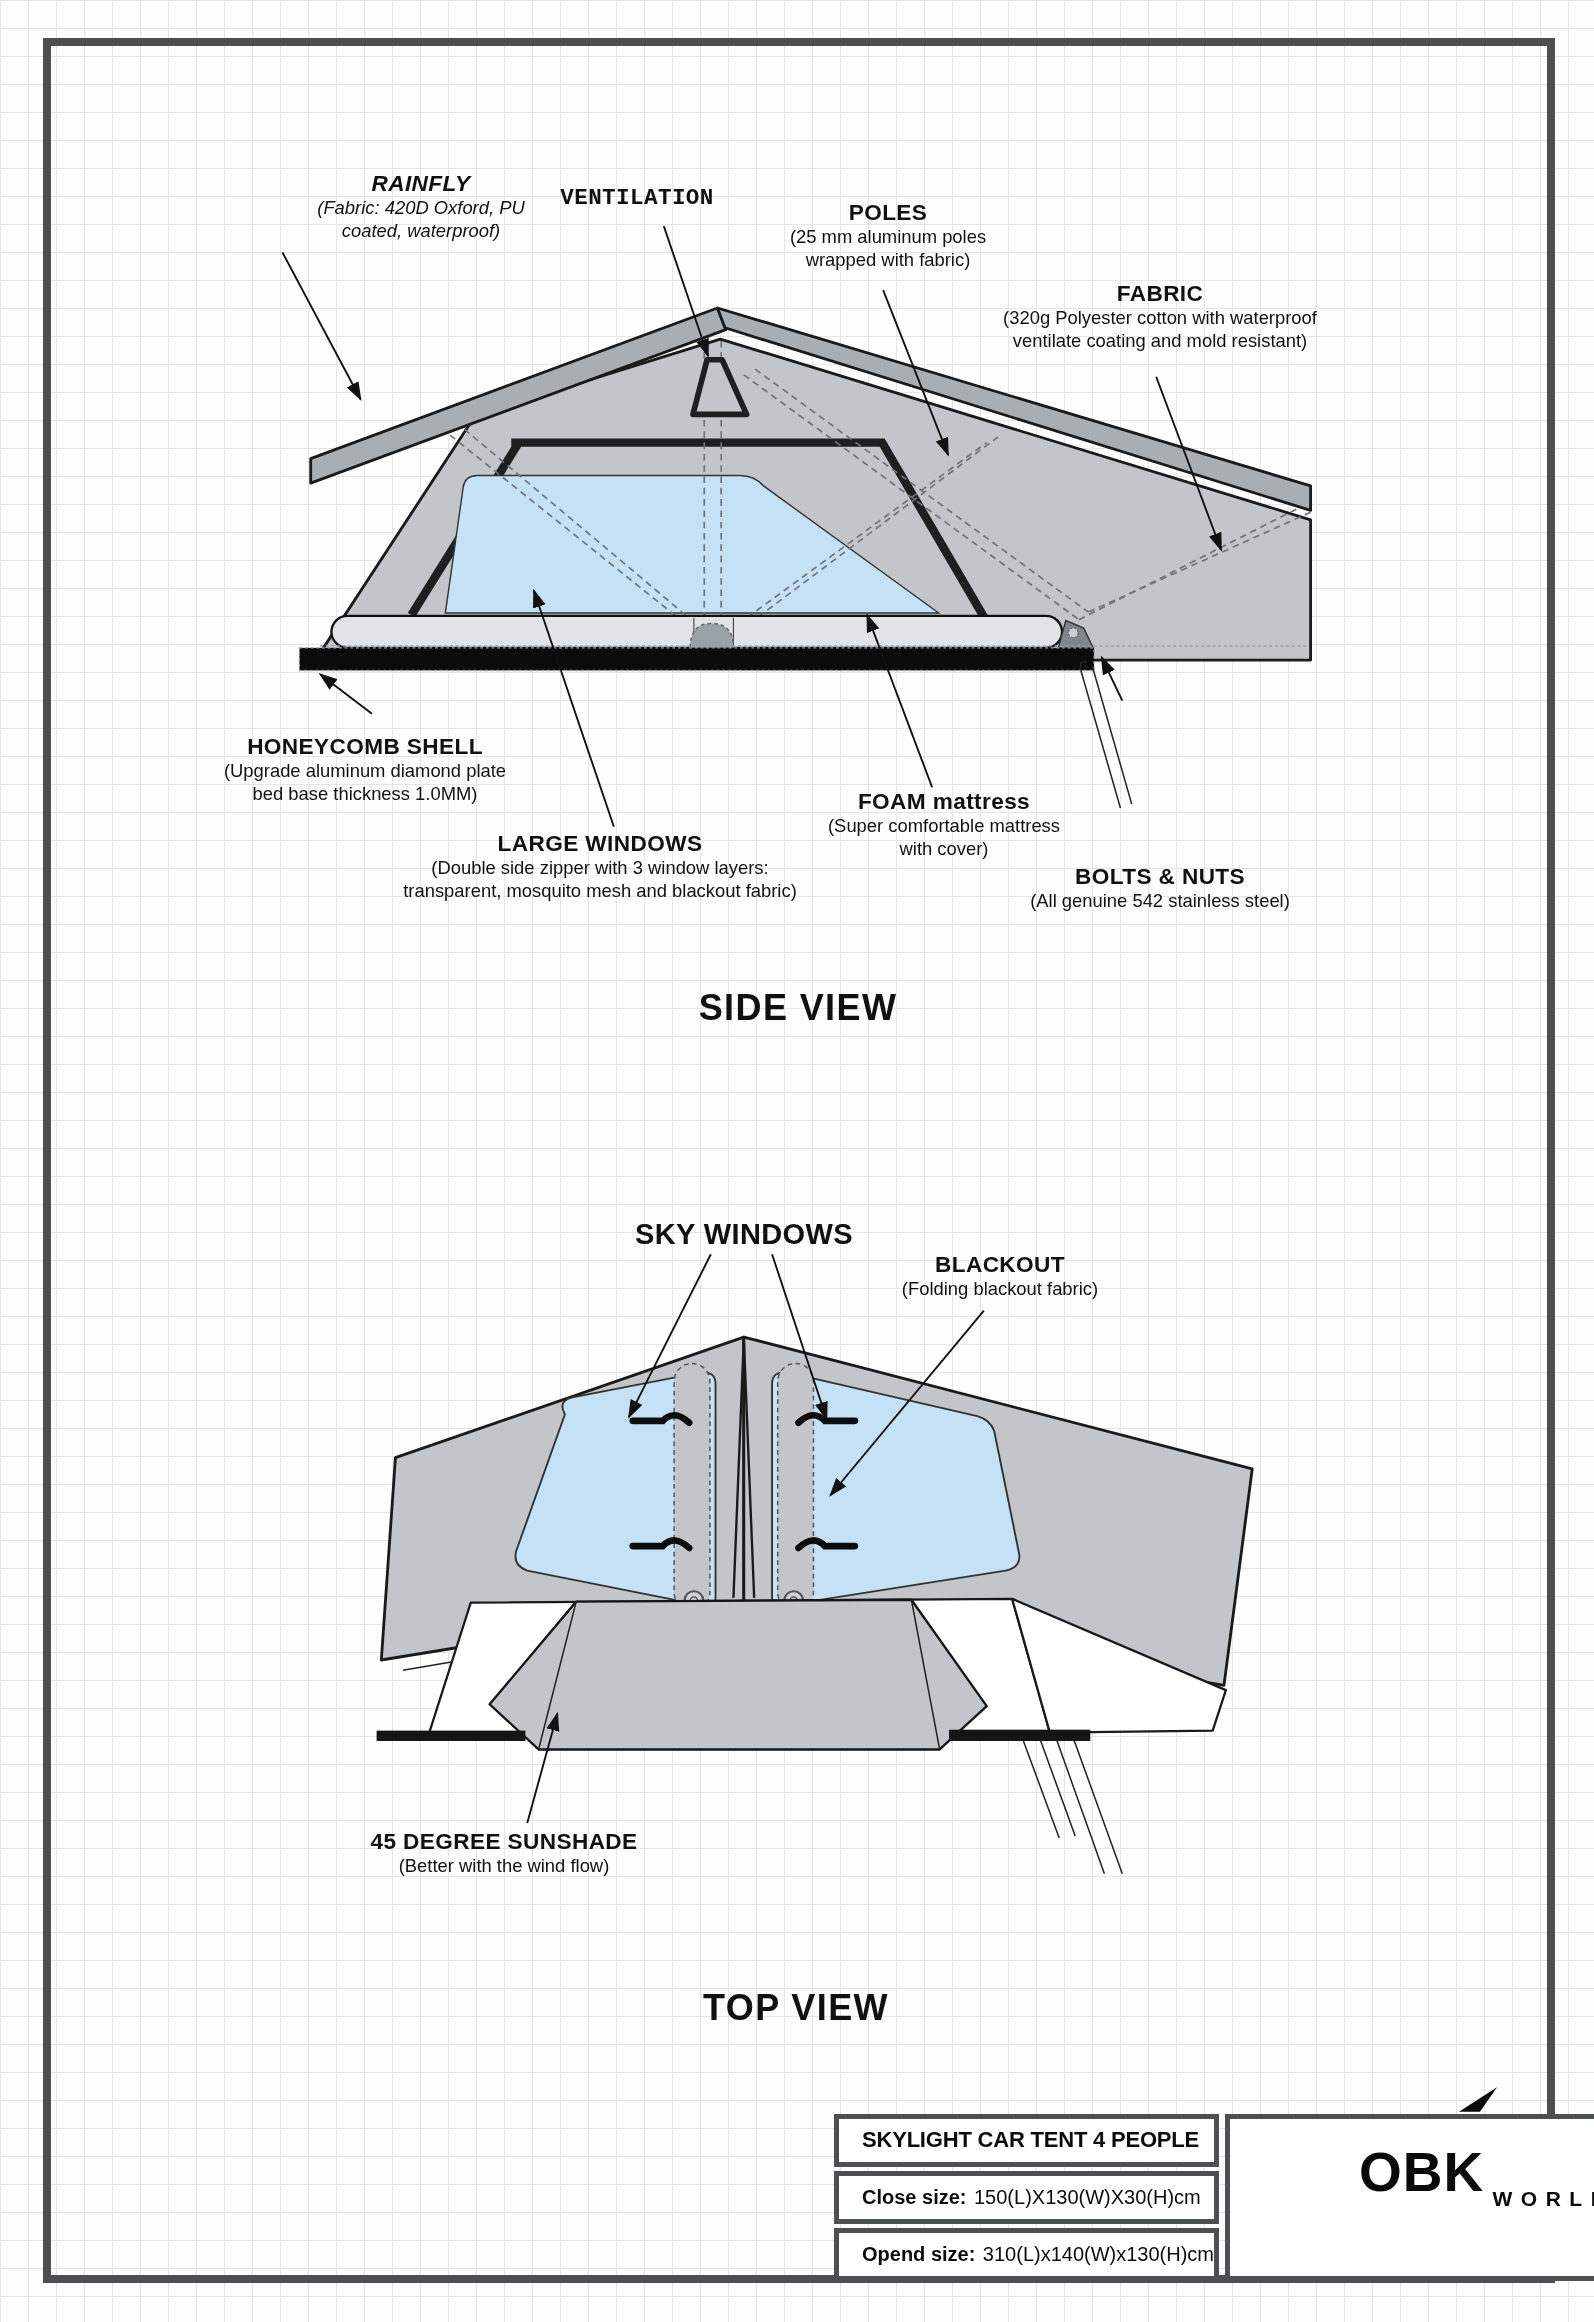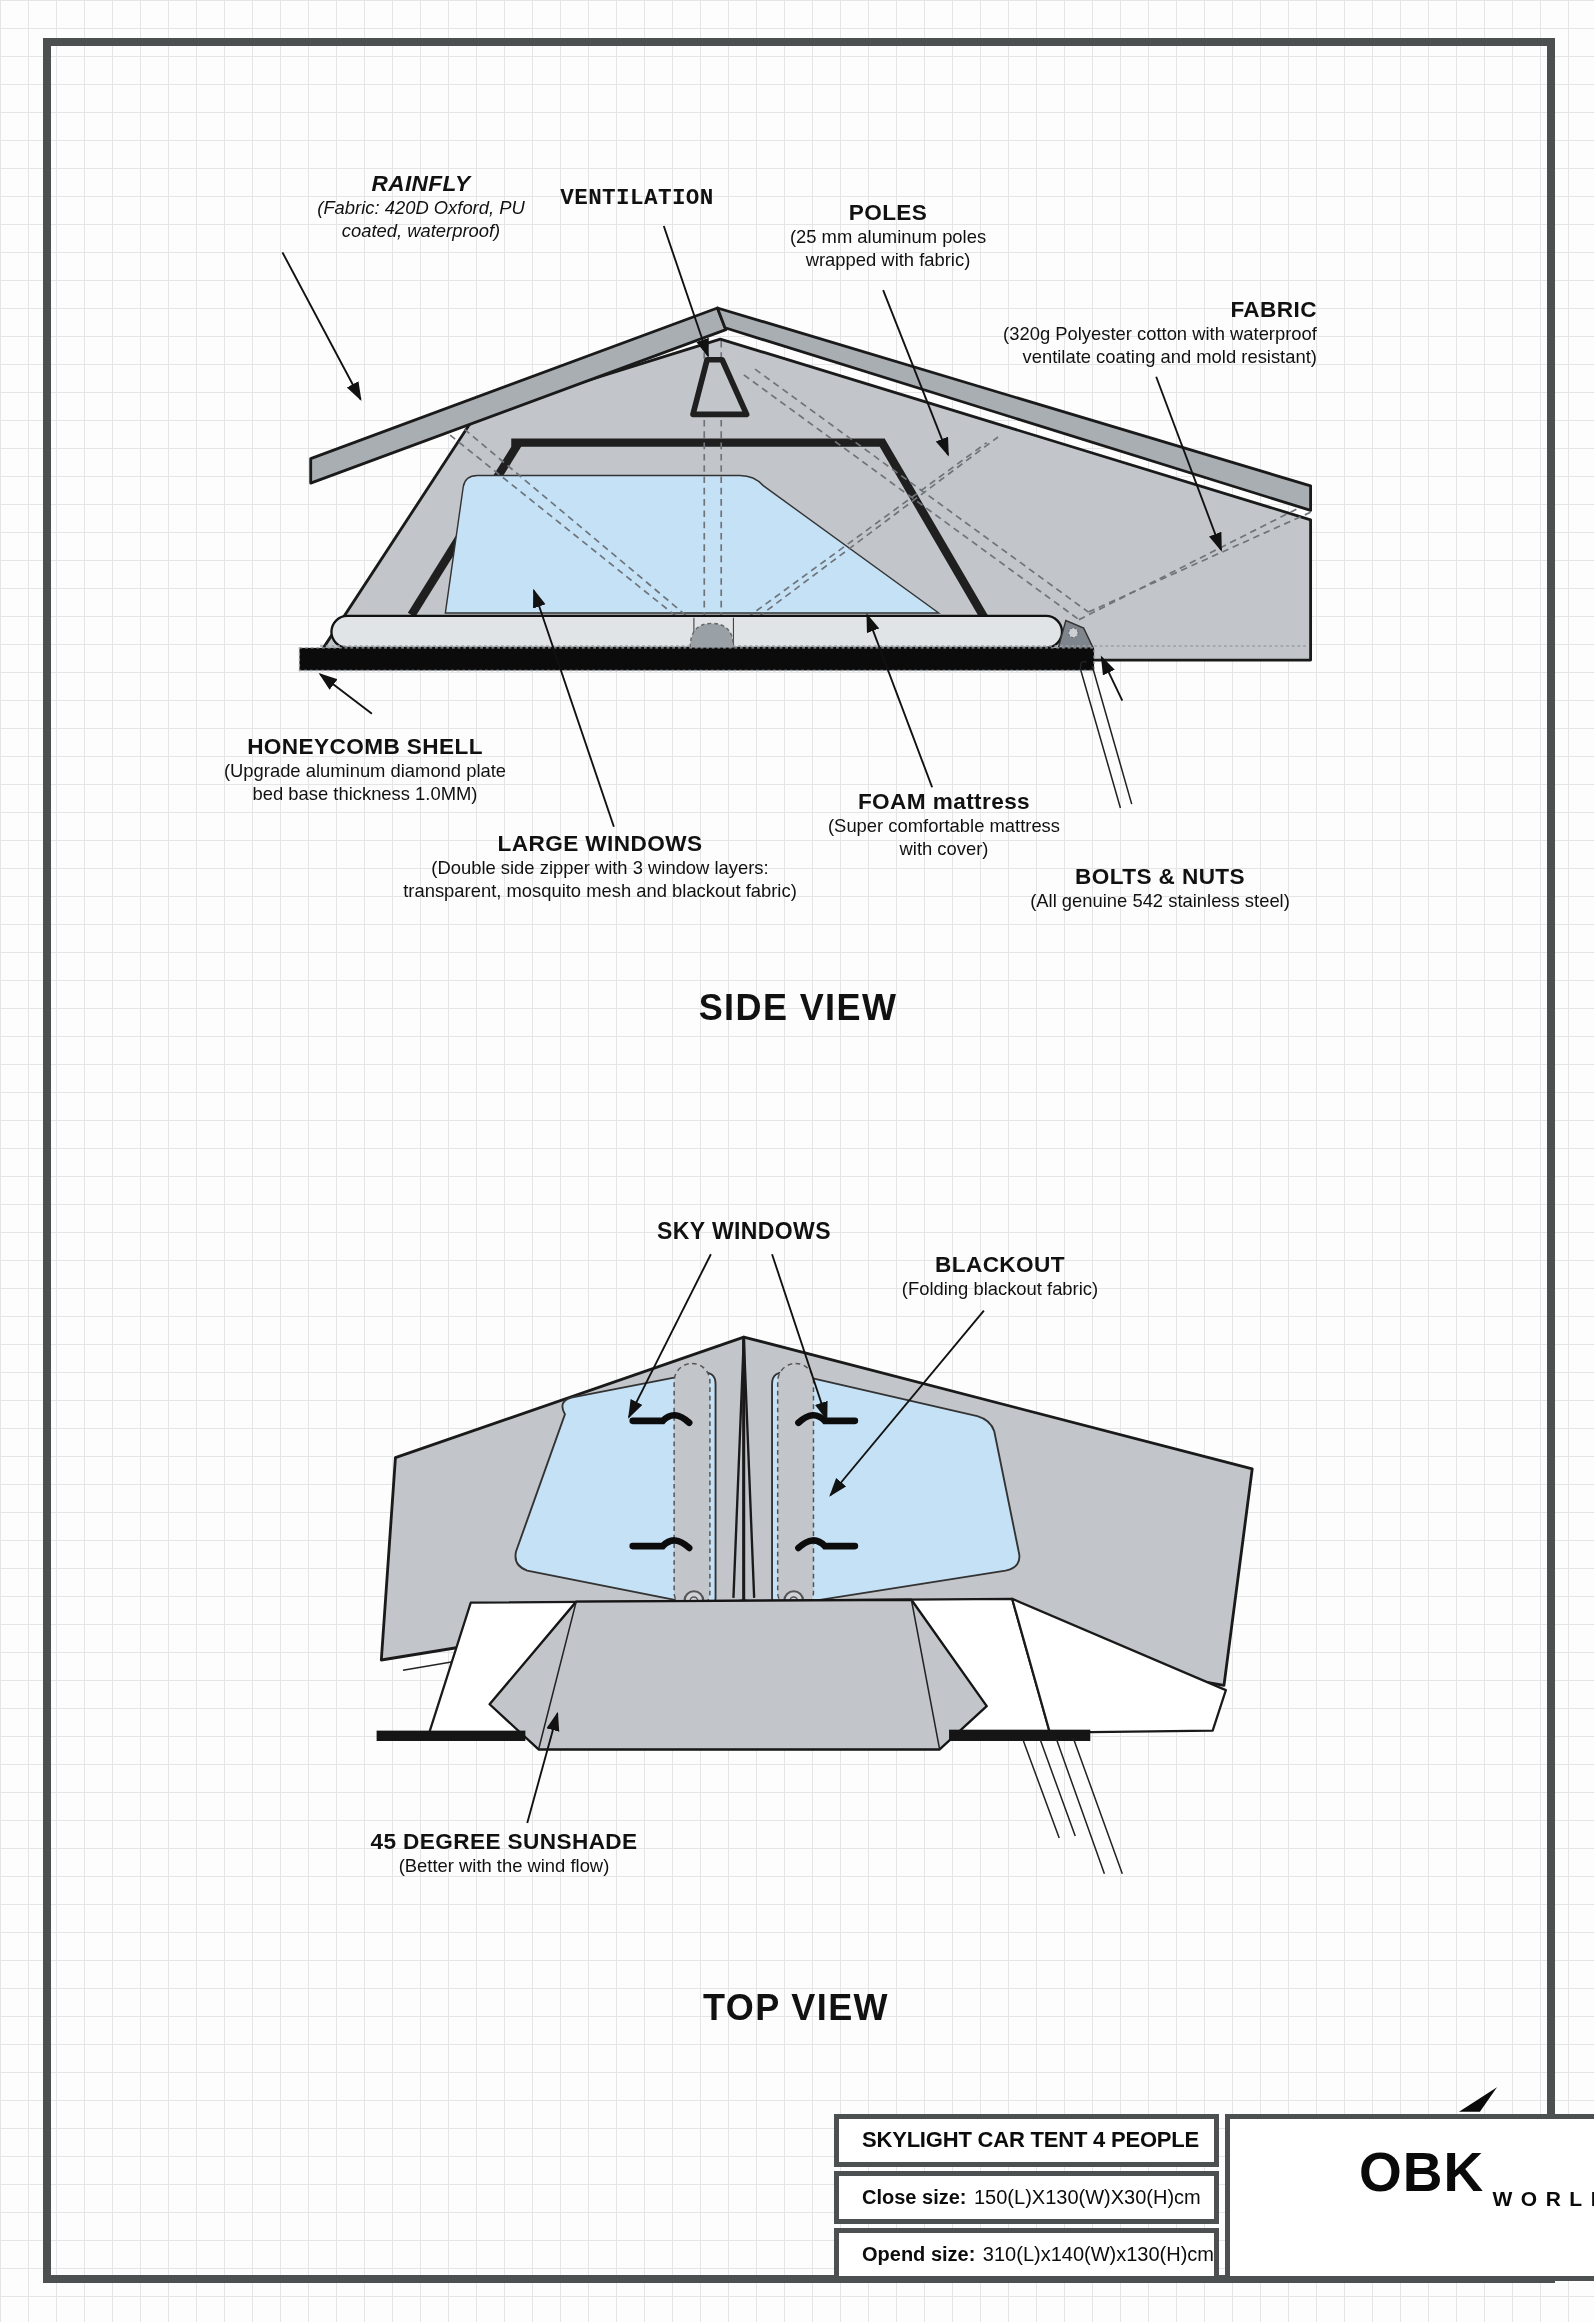--- a/index.html
+++ b/index.html
@@ -165,21 +165,21 @@
 coated, waterproof)</span>
   </div>
   <div class="lbl" style="left:637px; top:185px;font-family:Liberation Mono, monospace;">
     <span class="t">VENTILATION</span>
   </div>
   <div class="lbl" style="left:888px; top:200px;">
     <span class="t">POLES</span>
     <span class="d">(25 mm aluminum poles
 wrapped with fabric)</span>
   </div>
-  <div class="lbl" style="left:1160px; top:297px;text-align:right;">
+  <div class="lbl" style="left:1160px; top:281px;">
     <span class="t">FABRIC</span>
     <span class="d">(320g Polyester cotton with waterproof
 ventilate coating and mold resistant)</span>
   </div>
   <div class="lbl" style="left:365px; top:718px;margin-top:16px;">
     <span class="t">HONEYCOMB SHELL</span>
     <span class="d">(Upgrade aluminum diamond plate
 bed base thickness 1.0MM)</span>
   </div>
   <div class="lbl" style="left:600px; top:831px;">
@@ -192,21 +192,21 @@
     <span class="d">(Super comfortable mattress
 with cover)</span>
   </div>
   <div class="lbl" style="left:1160px; top:864px;">
     <span class="t">BOLTS &amp; NUTS</span>
     <span class="d">(All genuine 542 stainless steel)</span>
   </div>
   <div class="lbl viewtitle" style="left:798px; top:987px;">SIDE VIEW</div>
 
   <div class="lbl" style="left:744px; top:1218px;">
-    <span class="t" style="font-size:23px;">SKY WINDOWS</span>
+    <span class="t" style="font-size:29px;">SKY WINDOWS</span>
   </div>
   <div class="lbl" style="left:1000px; top:1252px;">
     <span class="t">BLACKOUT</span>
     <span class="d">(Folding blackout fabric)</span>
   </div>
   <div class="lbl" style="left:504px; top:1829px;">
     <span class="t">45 DEGREE SUNSHADE</span>
     <span class="d">(Better with the wind flow)</span>
   </div>
   <div class="lbl viewtitle" style="left:796px; top:1987px;">TOP VIEW</div>

